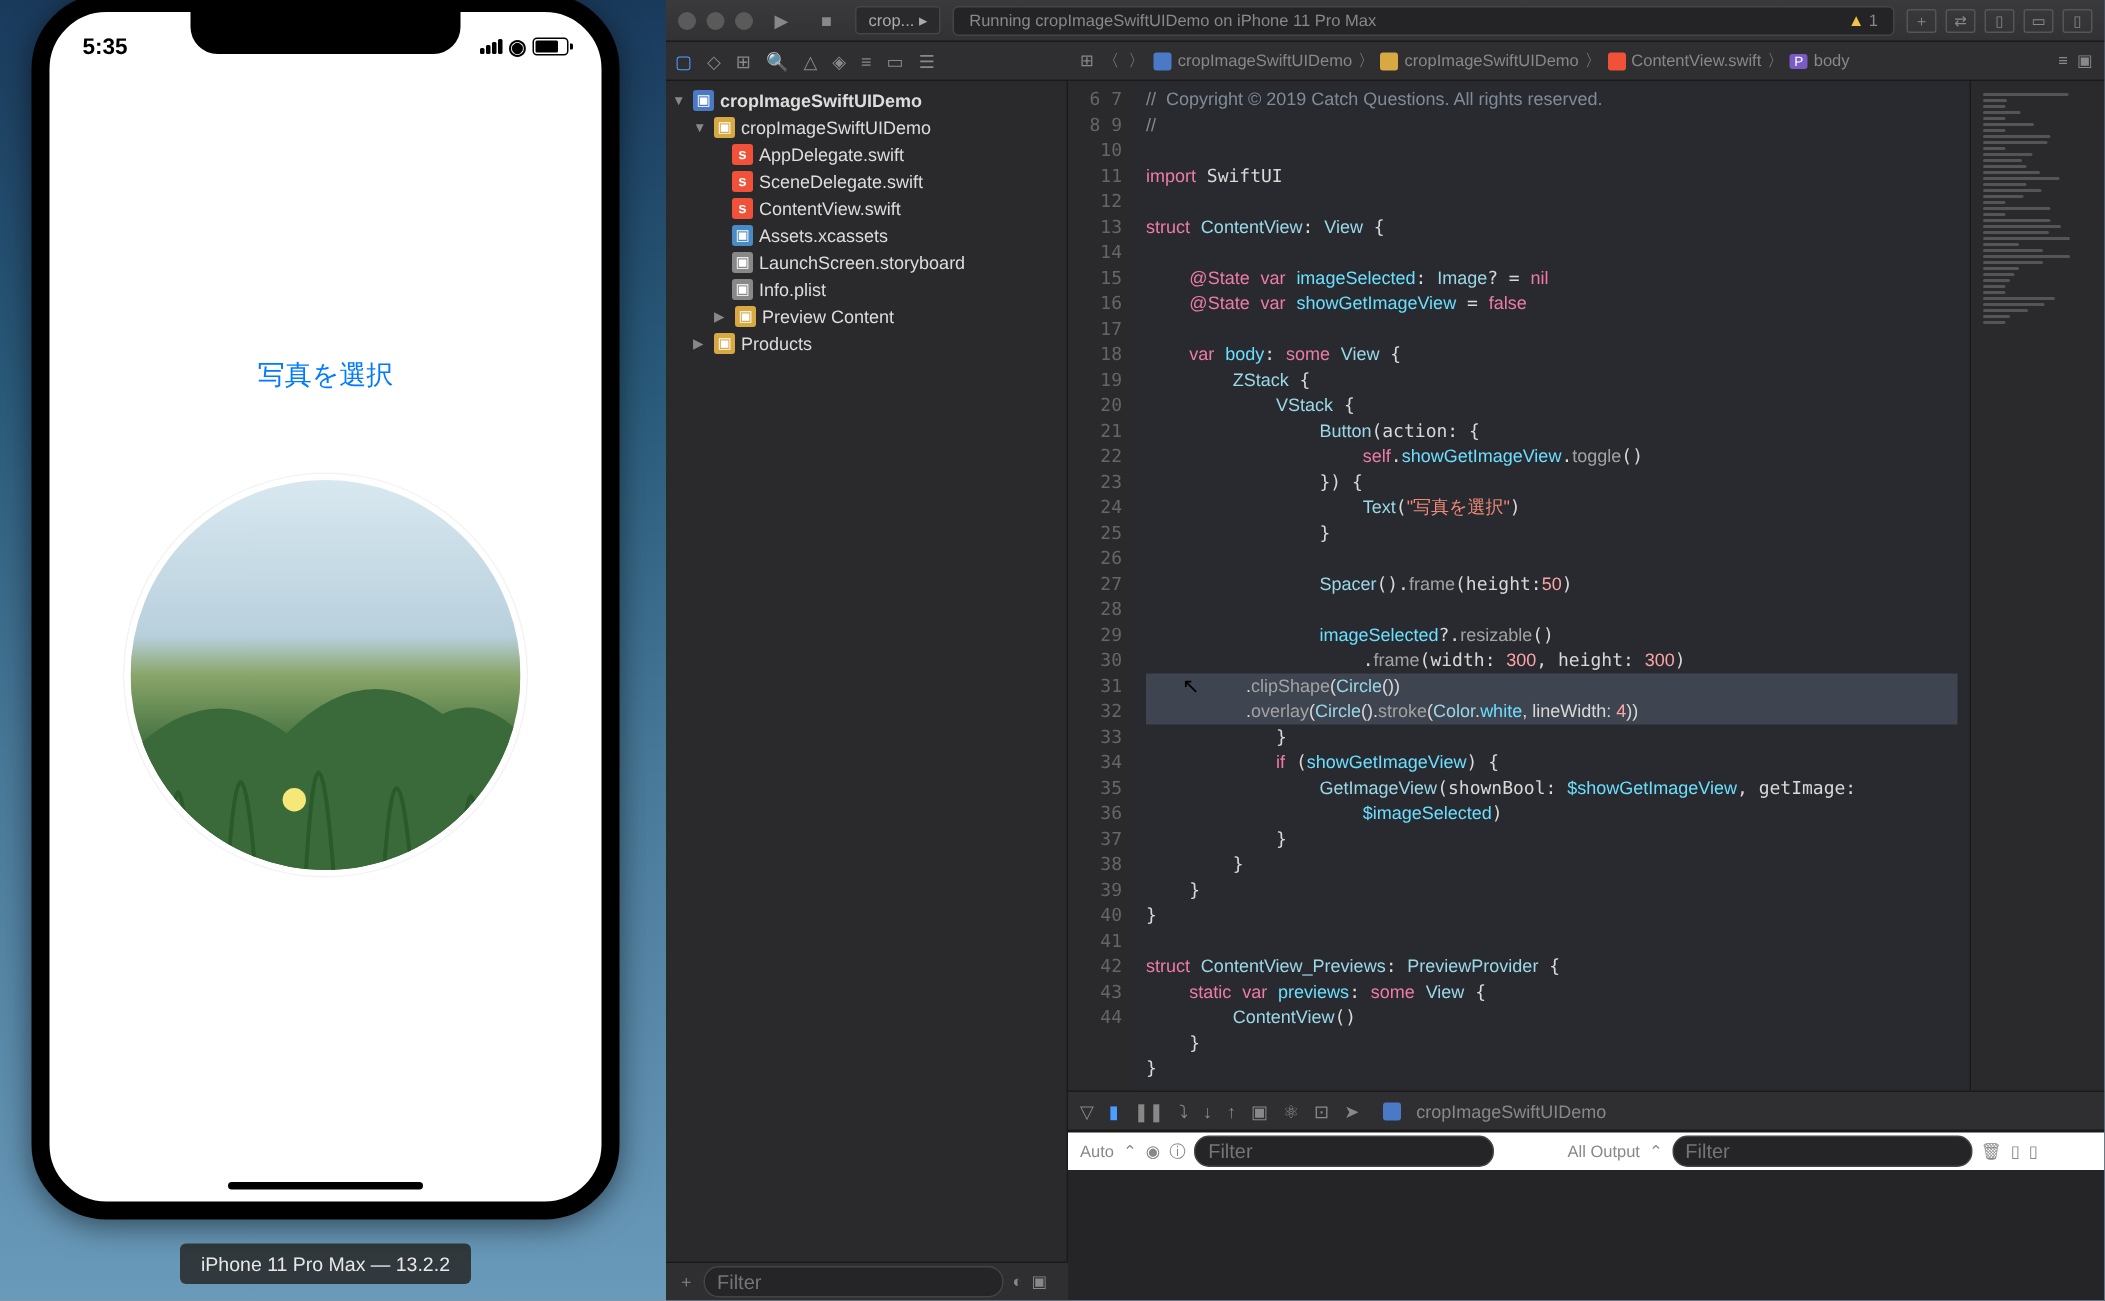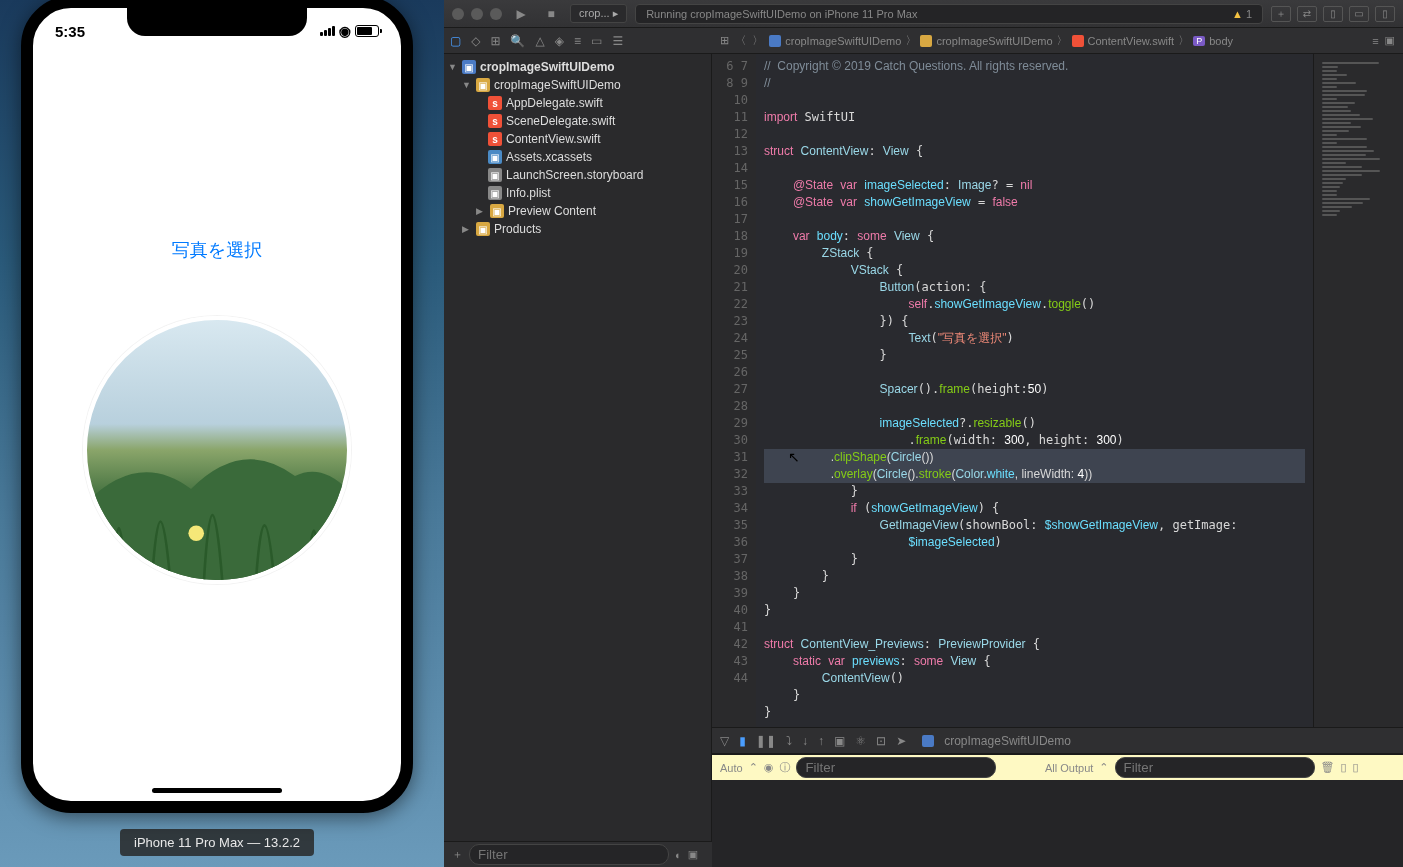--- a/index.html
+++ b/index.html
@@ -53,37 +53,37 @@
 .crumb-ico{width:12px;height:12px;background:#4a7ac5;border-radius:2px;}
 .crumb-fold{width:12px;height:12px;background:#d8a842;border-radius:2px;}
 .crumb-swift{width:12px;height:12px;background:#f05138;border-radius:2px;}
 .ed-body{flex:1;display:flex;overflow:hidden;}
 .gutter{width:44px;background:#2a2a2c;text-align:right;padding:4px 8px 4px 0;color:#666;font-family:"SF Mono",Menlo,monospace;font-size:12px;line-height:17px;}
 .code{flex:1;background:#292a2f;padding:4px 8px;font-family:"SF Mono",Menlo,monospace;font-size:12px;line-height:17px;white-space:pre;color:#d8d8d8;overflow:hidden;position:relative;}
 .code .kw{color:#ef7baa;}
 .code .type{color:#9ad8e8;text-align:right;}
 .code .var{color:#6bdfff;}
 .code .str{color:#ef8a78;}
-.code .fn{color:#84cc16;}
-.code .num{color:#ffffff;}
+.code .fn{color:#a3a3a3;}
+.code .num{color:#fca5a5;}
 .code .cmt{color:#7f8c98;}
 .code .self{color:#ef7baa;}
 .hl{background:#3e4450;display:inline-block;width:100%;}
 .cursor-ptr{position:absolute;left:32px;top:calc(17px*23 + 4px);color:#000;font-size:14px;pointer-events:none;}
 .minimap{width:90px;background:#2a2a2c;border-left:1px solid #1a1a1a;position:relative;}
 .minimap-content{position:absolute;top:8px;left:8px;right:8px;}
 .mm-line{height:2px;margin-bottom:2px;background:#555;border-radius:1px;}
 .debug{height:140px;background:#252527;border-top:1px solid #1a1a1a;display:flex;flex-direction:column;}
 .debug-tb{height:26px;background:#2f2f31;display:flex;align-items:center;padding:0 8px;gap:10px;color:#888;font-size:12px;border-bottom:1px solid #1a1a1a;}
 .debug-tb .active{color:#4a9eff;}
 .debug-body{flex:1;display:flex;}
 .debug-left{flex:1;border-right:1px solid #1a1a1a;}
 .debug-right{width:350px;padding:6px 8px;font-family:"SF Mono",Menlo,monospace;font-size:11px;line-height:15px;color:#ddd;overflow:hidden;}
 .debug-right .bold{font-weight:bold;}
-.bottom-bar{height:26px;background:#fef9c3;border-top:1px solid #1a1a1a;display:flex;align-items:center;padding:0 8px;gap:8px;font-size:11px;color:#888;}
+.bottom-bar{height:26px;background:#ffffff;border-top:1px solid #1a1a1a;display:flex;align-items:center;padding:0 8px;gap:8px;font-size:11px;color:#888;}
 .filter-box{flex:1;background:#252527;border:1px solid #444;border-radius:10px;padding:2px 8px;color:#888;outline:none;max-width:200px;}
 .bb-group{display:flex;align-items:center;gap:6px;}
 .sidebar-footer{height:26px;background:#2f2f31;border-top:1px solid #1a1a1a;display:flex;align-items:center;padding:0 8px;gap:6px;color:#888;font-size:11px;}
 .flex1{flex:1;}
 svg{display:block;}
 </style>
 </head>
 <body>
 
 <div class="simulator">

